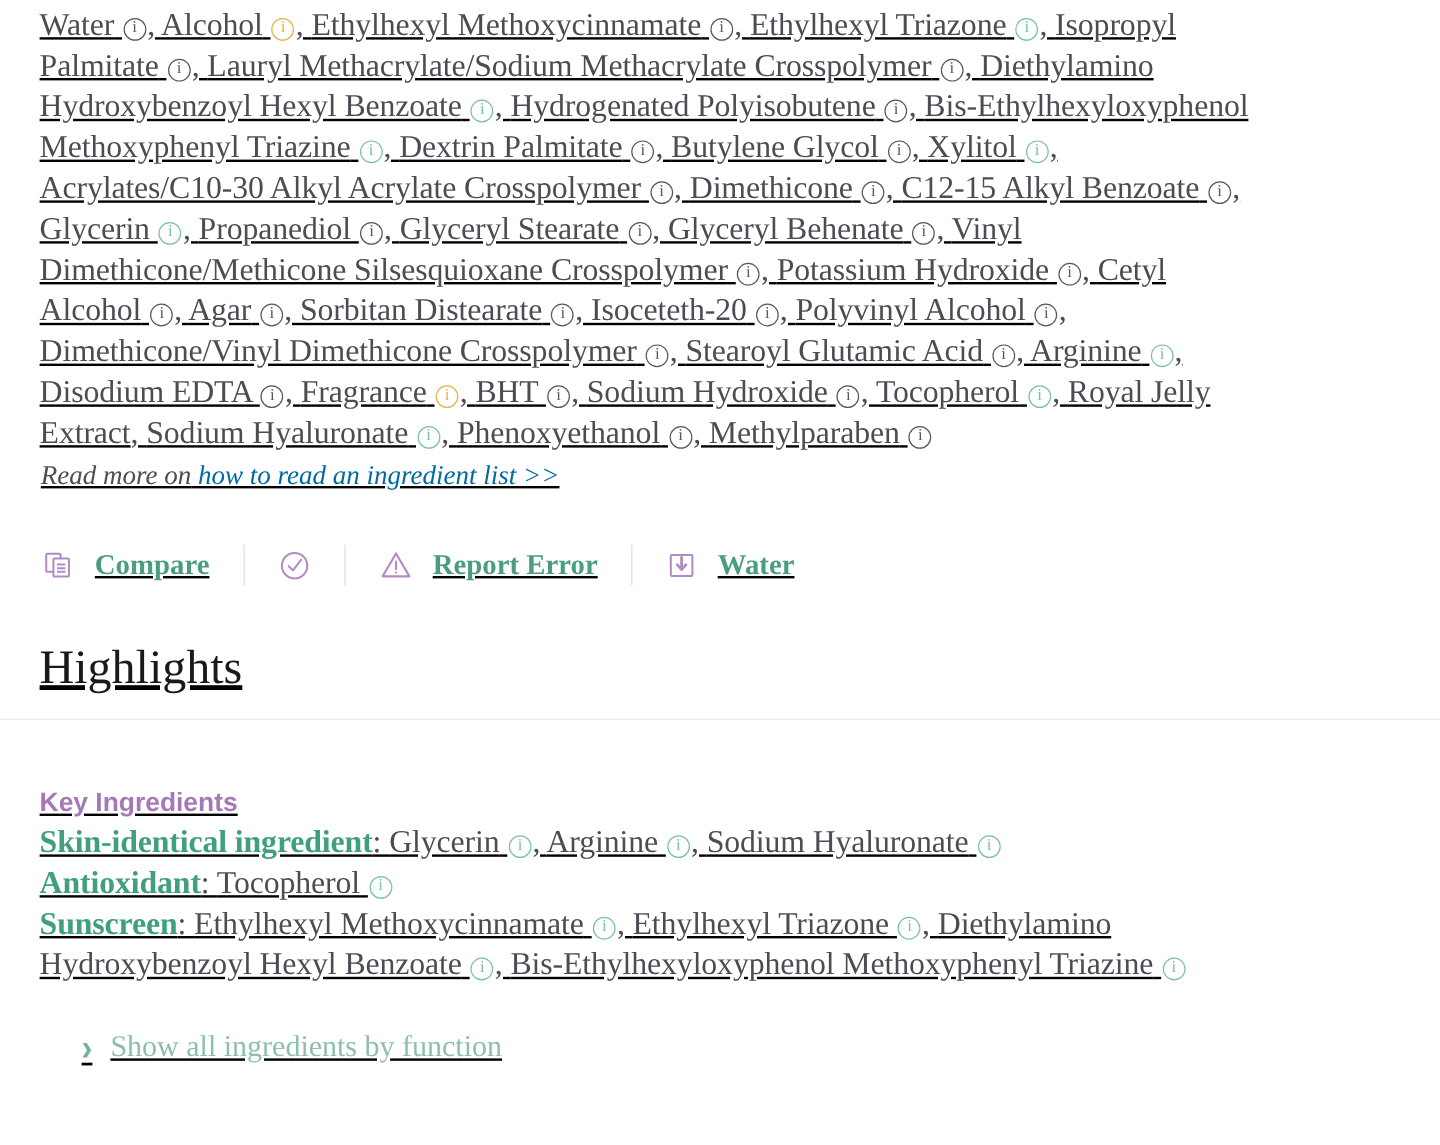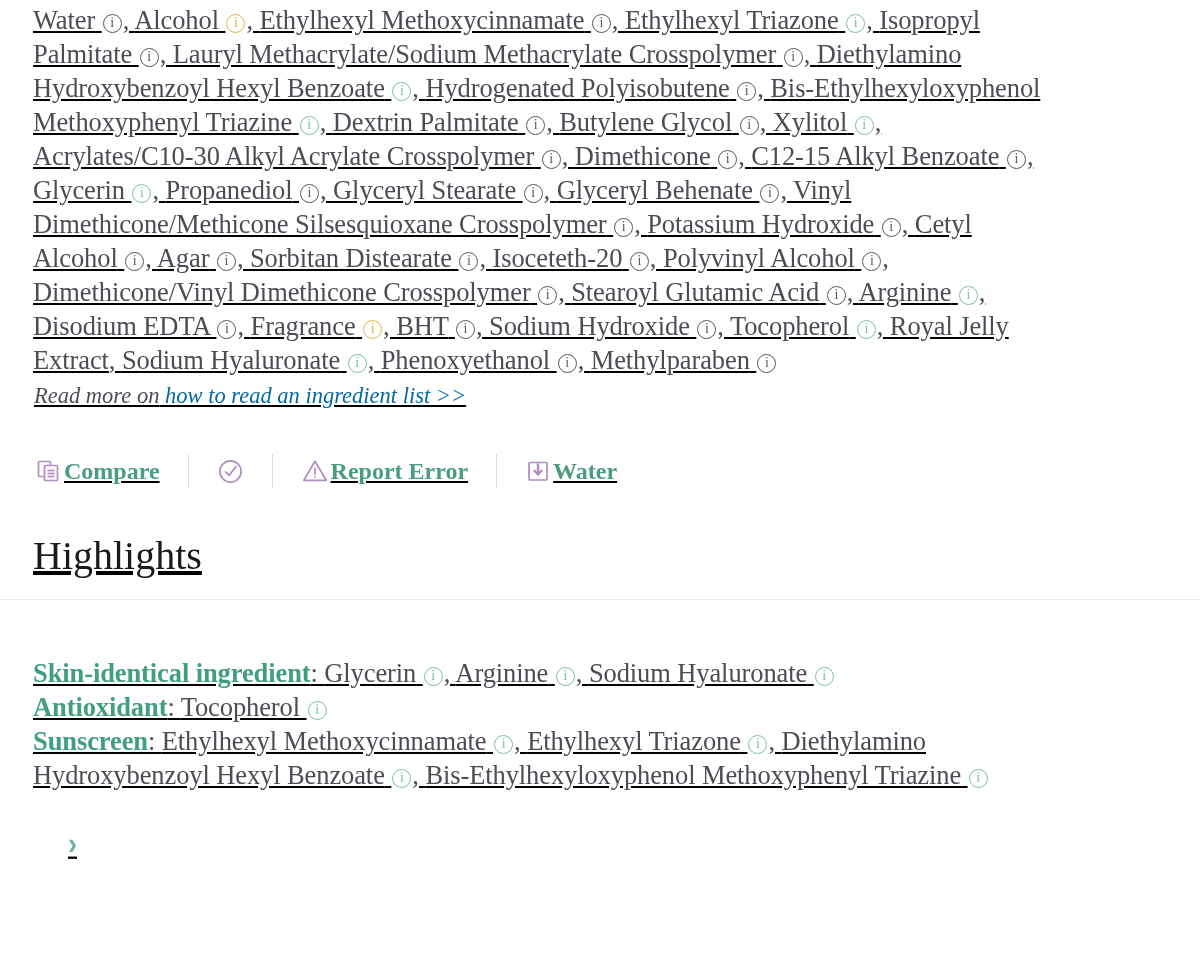--- a/index.html
+++ b/index.html
@@ -77,21 +77,21 @@
   .actions {
     display: flex;
     align-items: center;
     margin-top: 40px;
     padding-left: 33px;
     height: 44px;
   }
   .action {
     display: flex;
     align-items: center;
-    gap: 2px;
+    gap: 17px;
     cursor: pointer;
     padding: 0 3px;
     justify-content: space-between;
   }
   .action-label {
     font-family: "Liberation Serif", serif;
     font-weight: bold;
     font-size: 24px;
     color: #4a9e7f;
     white-space: nowrap;
@@ -224,23 +224,25 @@
      </svg>
         </span>
         <span class="action-label">Water</span>
       </div>
     </div>
 
   <h2 class="highlights-head">Highlights</h2>
   <div class="hl-rule"></div>
 
   <section class="hl-body">
+    <div class="key-ing-title">Key Ingredients</div>
     <div id="kg-groups">
         <div class="kg-line"><span class="kg-cat">Skin-identical ingredient</span>: <span>Glycerin</span> <span class="info teal"><i>i</i></span><span>, </span><span>Arginine</span> <span class="info teal"><i>i</i></span><span>, </span><span>Sodium Hyaluronate</span> <span class="info teal"><i>i</i></span></div>
         <div class="kg-line"><span class="kg-cat">Antioxidant</span>: <span>Tocopherol</span> <span class="info teal"><i>i</i></span></div>
         <div class="kg-line"><span class="kg-cat">Sunscreen</span>: <span>Ethylhexyl Methoxycinnamate</span> <span class="info teal"><i>i</i></span><span>, </span><span>Ethylhexyl Triazone</span> <span class="info teal"><i>i</i></span><span>, </span><span>Diethylamino Hydroxybenzoyl Hexyl Benzoate</span> <span class="info teal"><i>i</i></span><span>, </span><span>Bis-Ethylhexyloxyphenol Methoxyphenyl Triazine</span> <span class="info teal"><i>i</i></span></div>
       </div>
     <div class="showall">
       <span class="chev">›</span>
+      <span class="showall-label">Show all ingredients by function</span>
     </div>
   </section>
 
 </div>
 
 </body></html>

